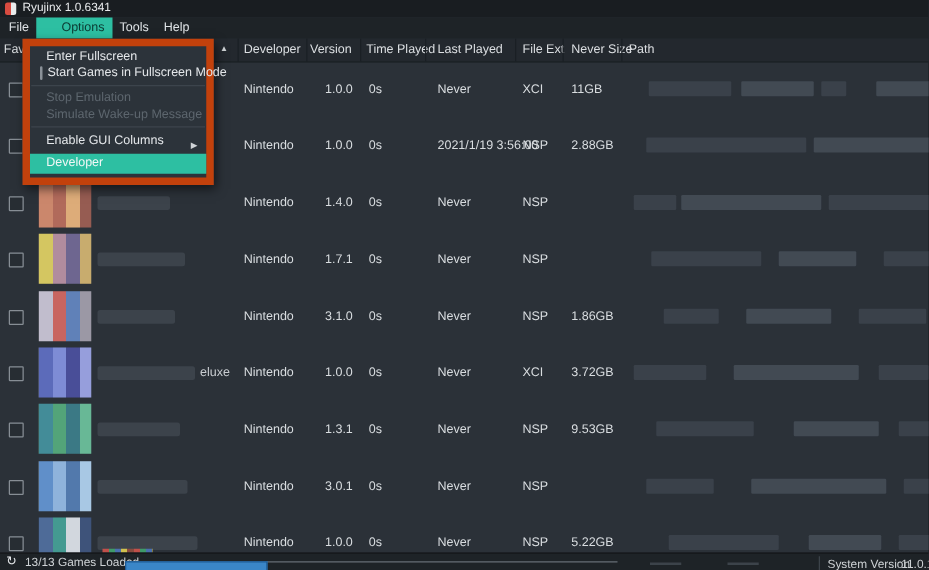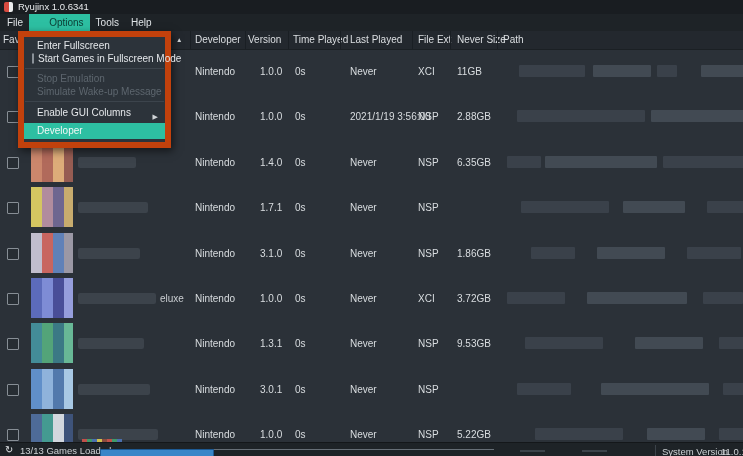--- a/index.html
+++ b/index.html
@@ -139,21 +139,20 @@
       </div>
     <div class="row" style="top:140px">
       <span class="fav-box"></span>
       <span class="gicon mosaic m2"></span>
       <span class="title-blur" style="width:58px"></span>
       <span class="cell c-dev">Nintendo</span>
       <span class="cell c-ver">1.4.0</span>
       <span class="cell c-time">0s</span>
       <span class="cell c-last">Never</span>
       <span class="cell c-ext">NSP</span>
-      <span class="cell c-size">6.35GB</span>
     <span class="censor" style="left: 507px; width: 34px; background: rgb(58, 65, 74);"></span>
         <span class="censor" style="left: 545px; width: 112px; background: rgb(66, 74, 83);"></span>
         <span class="censor" style="left: 663px; width: 82px; background: rgb(58, 65, 74);"></span>
       </div>
     <div class="row" style="top:185px">
       <span class="fav-box"></span>
       <span class="gicon mosaic m3"></span>
       <span class="title-blur" style="width:70px"></span>
       <span class="cell c-dev">Nintendo</span>
       <span class="cell c-ver">1.7.1</span>

